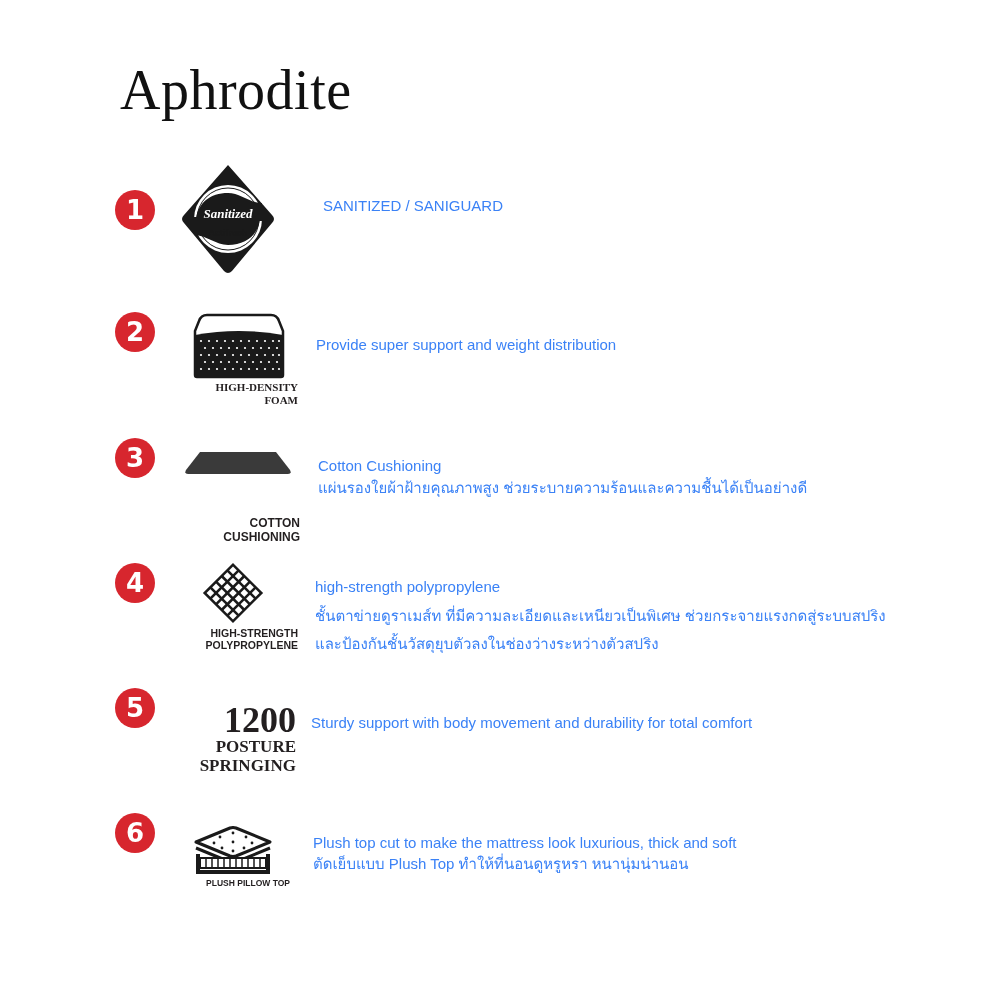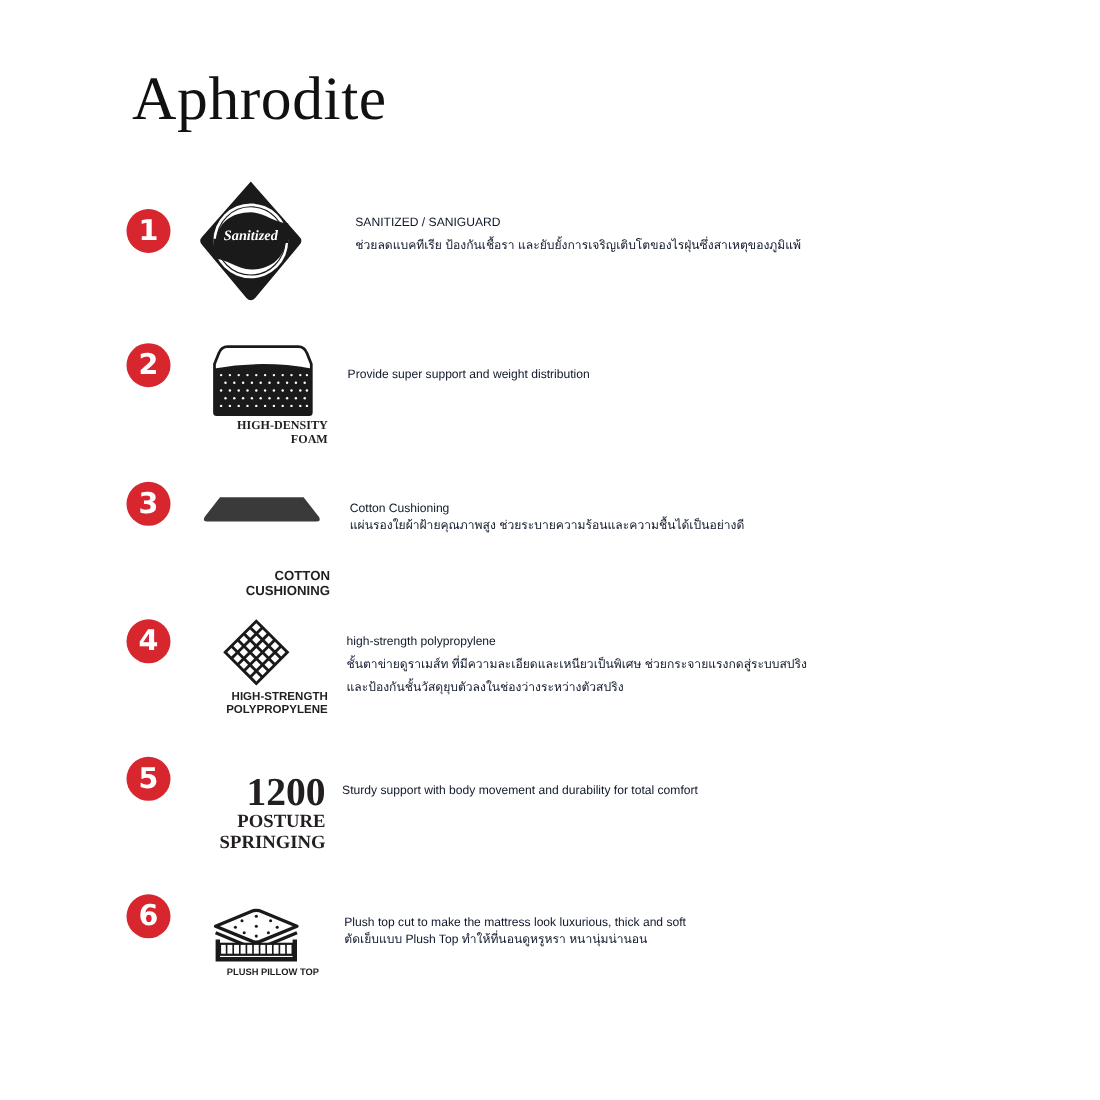--- a/index.html
+++ b/index.html
@@ -1,21 +1,21 @@
 <!DOCTYPE html>
 <html><head>
 <meta charset="utf-8">
 <style>
   html, body { margin: 0; padding: 0; background: #ffffff; }
   body { width: 1000px; height: 1000px; position: relative; overflow: hidden; font-family: "Liberation Sans", sans-serif; color: #231f20; }
   .title { position: absolute; left: 120px; top: 62px; font-family: "Liberation Serif", serif; font-size: 56px; color: #111; line-height: 1; letter-spacing: 0.5px; }
   .num { position: absolute; width: 40px; height: 40px; border-radius: 50%; background: #d7262e; color: #fff; font-family: "DejaVu Sans", sans-serif; font-weight: bold; font-size: 26px; display: flex; align-items: center; justify-content: center; }
   .icon { position: absolute; }
   .icon-label { position: absolute; text-align: right; font-weight: bold; color: #231f20; line-height: 1.15; }
-  .txt { position: absolute; font-size: 11px; color: #0f172a; line-height: 1.9; white-space: nowrap; }
+  .txt { position: absolute; font-size: 15px; color: #3b82f6; line-height: 1.9; white-space: nowrap; }
   .txt .en { display: block; }
   .txt .th { display: block; }
   .serif-label { font-family: "Liberation Serif", serif; }
 </style>
 </head>
 <body>
 
 <div class="title">Aphrodite</div>
 
 <div class="num" style="left:115px;top:190px;">1</div>
@@ -23,21 +23,20 @@
   <path d="M48 2 L92 52 Q96 56 92 60 L52 108 Q48 112 44 108 L4 60 Q0 56 4 52 Z" fill="#1a1a1a"></path>
   <circle cx="48" cy="56" r="34" fill="#fff"></circle>
   <circle cx="48" cy="56" r="31" fill="none" stroke="#1a1a1a" stroke-width="1"></circle>
   <path d="M82 40 C70 40 60 30 48 30 C30 30 18 40 16 56 L16 62 C30 50 40 58 48 58 L82 58 Z" fill="#1a1a1a"></path>
   <path d="M14 72 C26 72 36 82 48 82 C66 82 78 72 80 56 L80 50 C66 62 56 54 48 54 L14 54 Z" fill="#1a1a1a"></path>
   <text x="48" y="55" text-anchor="middle" font-family="Liberation Serif, serif" font-style="italic" font-weight="bold" font-size="13" fill="#fff">Sanitized</text>
   <text x="48" y="73" text-anchor="middle" font-family="Liberation Sans, sans-serif" font-weight="bold" font-size="9" fill="#1a1a1a">Actifresh</text>
 </svg>
 <div class="txt" style="left:323px;top:192px;">
   <span class="en">SANITIZED / SANIGUARD</span>
-  <span class="th">ช่วยลดแบคทีเรีย ป้องกันเชื้อรา และยับยั้งการเจริญเติบโตของไรฝุ่นซึ่งสาเหตุของภูมิแพ้</span>
 </div>
 
 <div class="num" style="left:115px;top:312px;">2</div>
 <svg class="icon" style="left:193px;top:313px;" width="92" height="66" viewBox="0 0 92 66">
   <path d="M14 2 L78 2 Q84 2 86 8 L90 18 L90 62 Q90 64 88 64 L4 64 Q2 64 2 62 L2 18 L6 8 Q8 2 14 2 Z" fill="#fff" stroke="#1a1a1a" stroke-width="2.5"></path>
   <path d="M2 22 Q46 14 90 22 L90 62 Q90 64 88 64 L4 64 Q2 64 2 62 Z" fill="#1a1a1a"></path>
   <g fill="#fff">
     <circle cx="8" cy="28" r="1.1"></circle>
       <circle cx="16" cy="28" r="1.1"></circle>
       <circle cx="24" cy="28" r="1.1"></circle>

